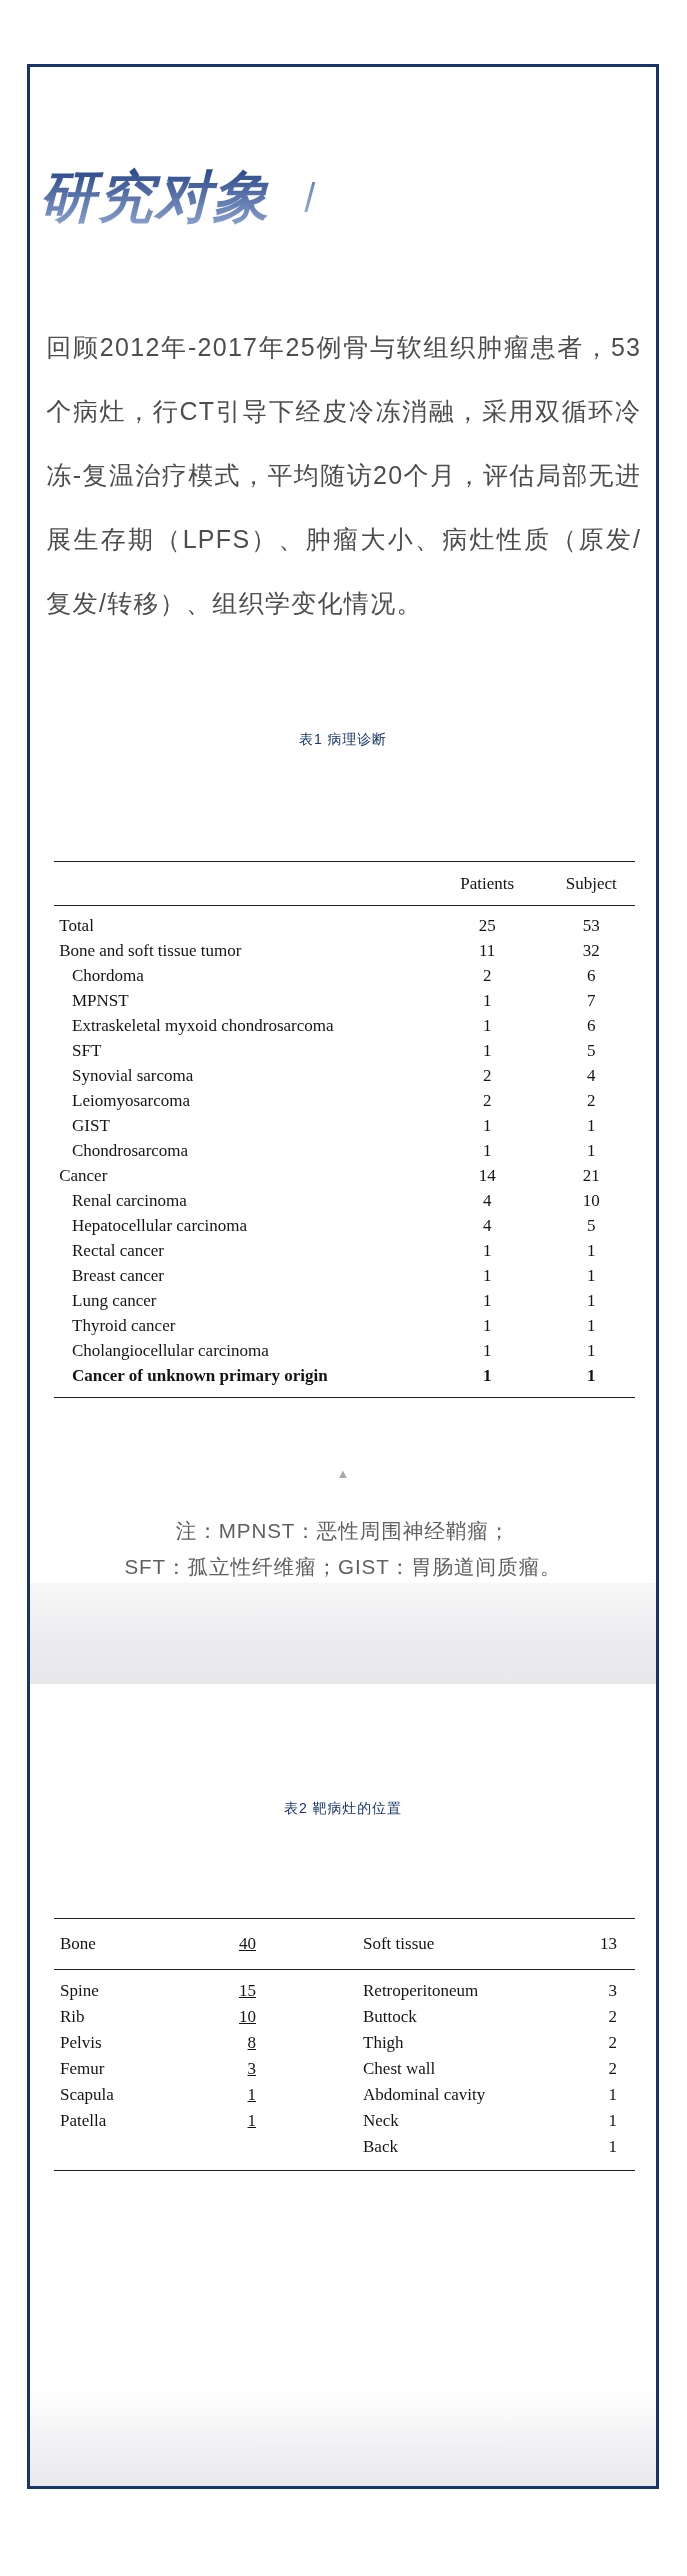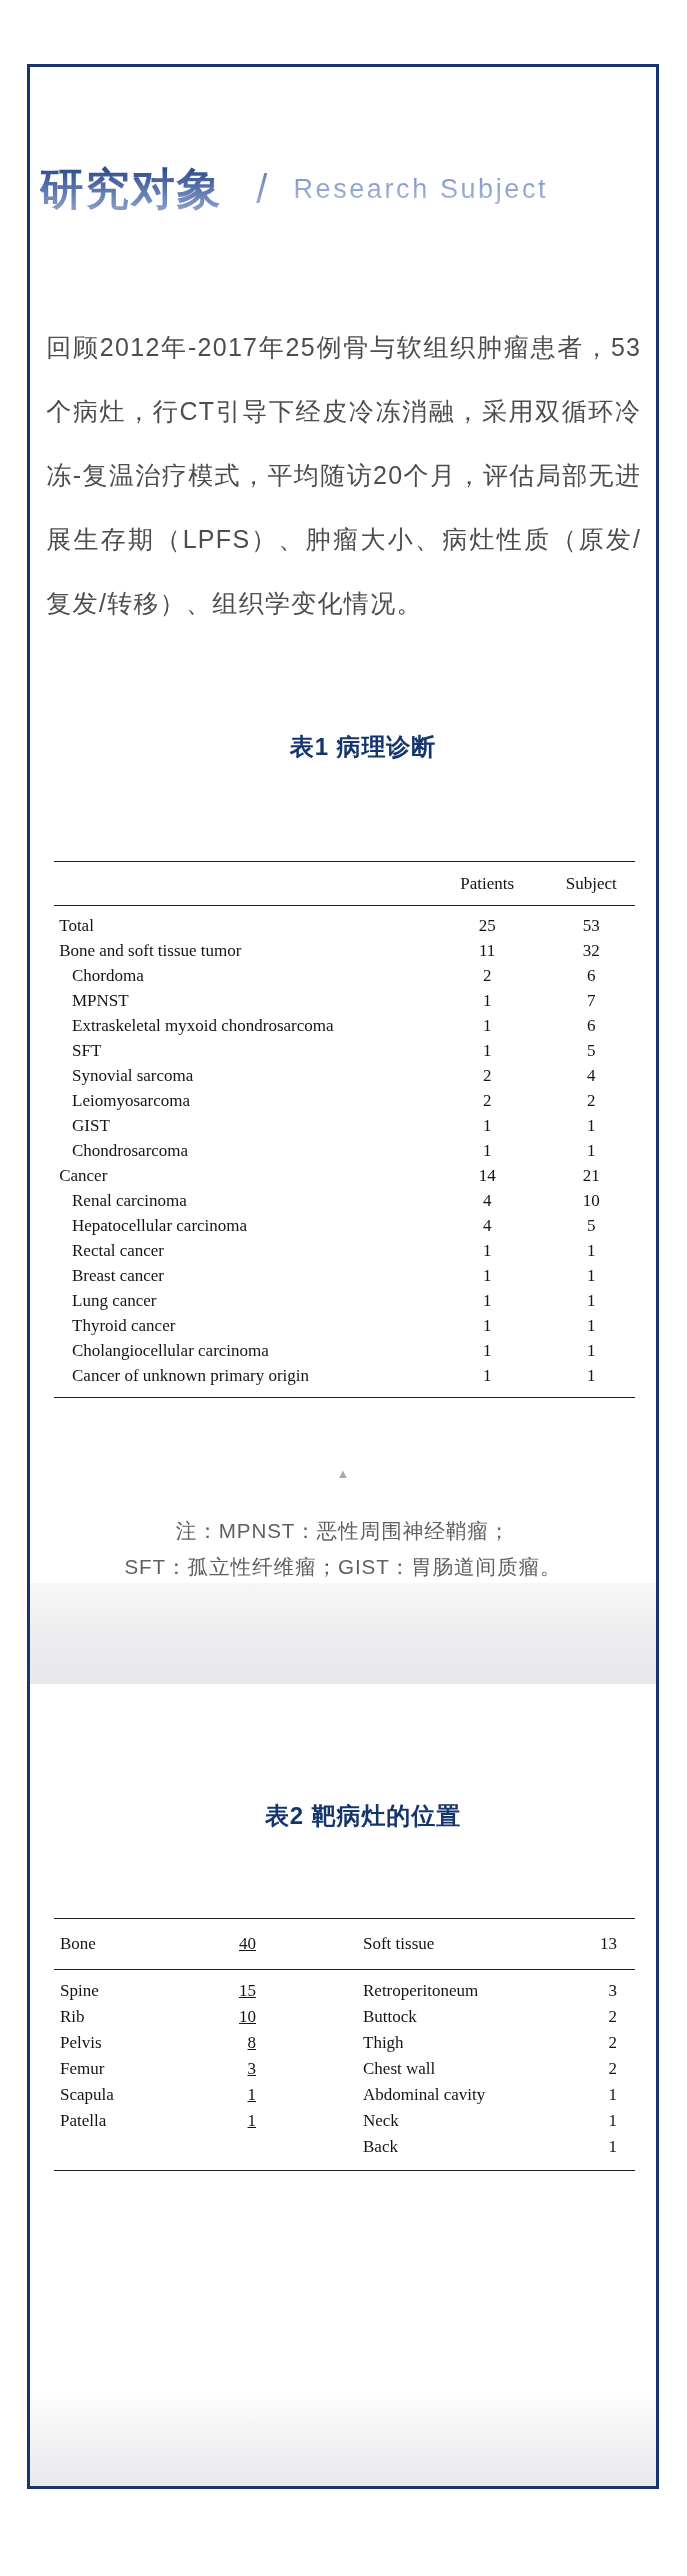--- a/index.html
+++ b/index.html
@@ -19,24 +19,24 @@
   }
   .card > * { position: absolute; }
 
   
   .header {
     left: 9.5px; top: 93px;
     display: flex; align-items: center;
     white-space: nowrap;
   }
   .title-zh {
-    font-size: 44px; font-weight: bold; letter-spacing: 1.7px;
+    font-size: 56px; font-weight: bold; letter-spacing: 1.7px;
     color: var(--title-blue-dark, #30508e);
     background: linear-gradient(180deg, #29488a 10%, #9cb0d8 100%);
-    -webkit-background-clip: text; background-clip: text;
+    -webkit-background-clip: text; background-clip: text; font-style: italic;
     -webkit-text-fill-color: transparent;
   }
   .title-sep {
     font-size: 40px; font-weight: normal;
     margin: 0 26px 0 34px;
     color: var(--title-blue-light, #8fa6d2);
     background: linear-gradient(180deg, #5d7cb4 0%, #a3b5da 100%);
     -webkit-background-clip: text; background-clip: text;
     -webkit-text-fill-color: transparent;
   }
@@ -55,23 +55,22 @@
     font-size: 25px; line-height: 64px; letter-spacing: 1.3px;
     color: var(--body-text, #4d4d4d);
     text-align: justify;
   }
 
   
   .tbl-title {
     left: 0; width: 100%;
     margin: 0;
     text-align: center;
-    font-size: 24px; font-weight: bold; letter-spacing: 0.9px;
+    font-size: 14px; font-weight: normal; letter-spacing: 0.9px;
     color: var(--accent-navy, #1c3766);
-    padding-left: 20px;
   }
   .tbl-title.t1 { top: 664px; }
   .tbl-title.t2 { top: 1733px; }
 
   
   table {
     border-collapse: collapse;
     font-family: "Liberation Serif", serif;
     color: var(--table-text, #141414);
     font-size: 17px;
@@ -86,21 +85,21 @@
     font-weight: normal;
     text-align: center;
     vertical-align: middle;
   }
   .t1-table th.col-lbl { width: 375px; }
   .t1-table th.col-pat { width: 120px; }
   .t1-table th.col-ses { width: 86px; }
 
   .t1-table tbody td { line-height: 25px; padding: 0; }
   .t1-table tbody tr:first-child td { padding-top: 6.9px; }
-  .t1-table tbody tr:last-child td { padding-bottom: 9px; border-bottom: 1.7px solid #1f1f1f; }
+  .t1-table tbody tr:last-child td { padding-bottom: 9px; border-bottom: 1.7px solid #1f1f1f; font-weight: bold; }
   .t1-table td.lbl { text-align: left; padding-left: 5.2px; }
   .t1-table td.lbl.ind { padding-left: 18px; }
   .t1-table td.num { text-align: center; }
 
   .t2-table thead th {
     border-top: 1.7px solid #1f1f1f;
     border-bottom: 1.7px solid #1f1f1f;
     height: 48px;
     font-weight: normal;
     vertical-align: middle;
@@ -145,21 +144,20 @@
 </style>
 </head>
 <body>
 
 <div class="page">
   <div class="card">
 
     <div class="header">
       <span class="title-zh">研究对象</span>
       <span class="title-sep">/</span>
-      <span class="title-en">Research Subject</span>
     </div>
 
     <p class="intro">回顾2012年-2017年25例骨与软组织肿瘤患者，53个病灶，行CT引导下经皮冷冻消融，采用双循环冷冻-复温治疗模式，平均随访20个月，评估局部无进展生存期（LPFS）、肿瘤大小、病灶性质（原发/复发/转移）、组织学变化情况。</p>
 
     <h3 class="tbl-title t1">表1 病理诊断</h3>
 
     <table class="t1-table">
       <thead>
         <tr>
           <th class="col-lbl"></th>

